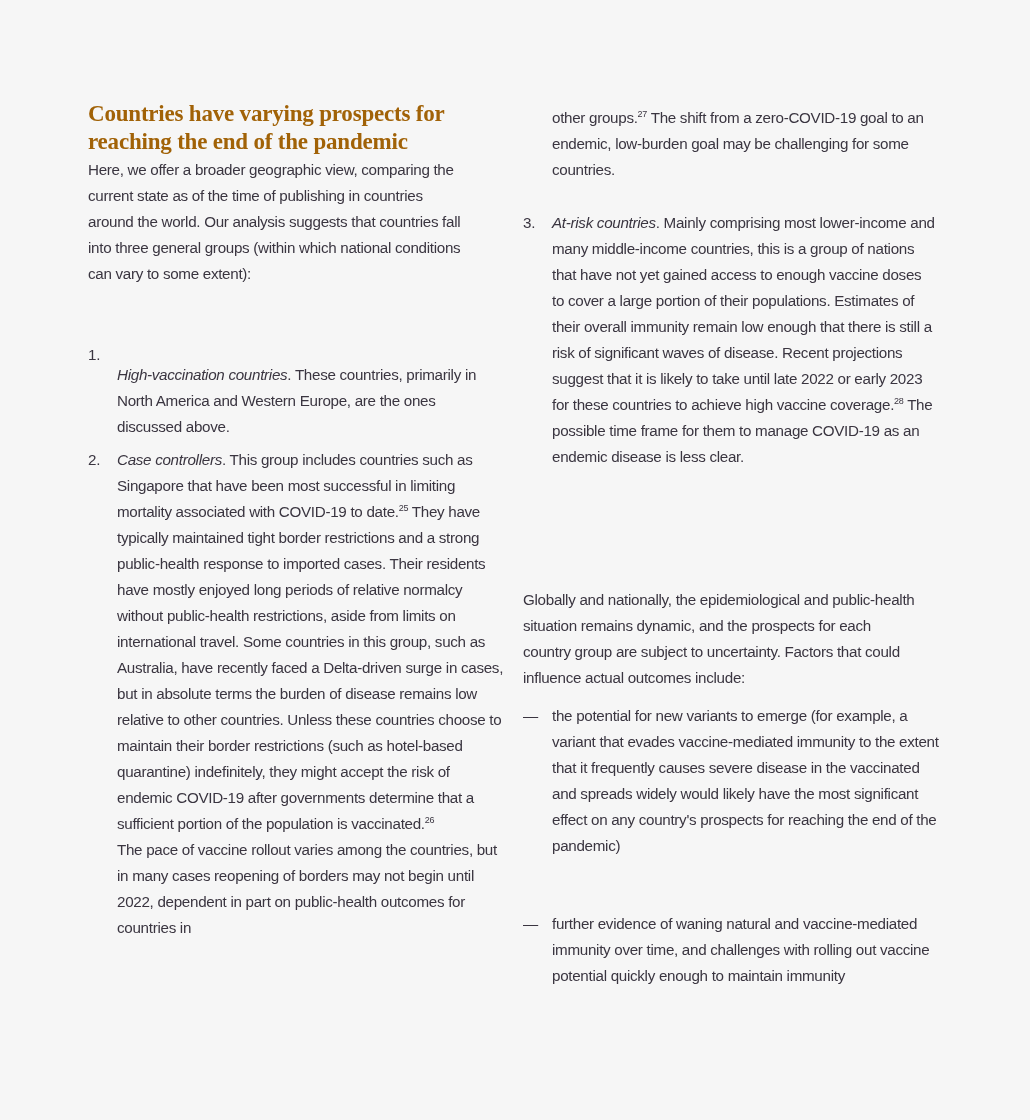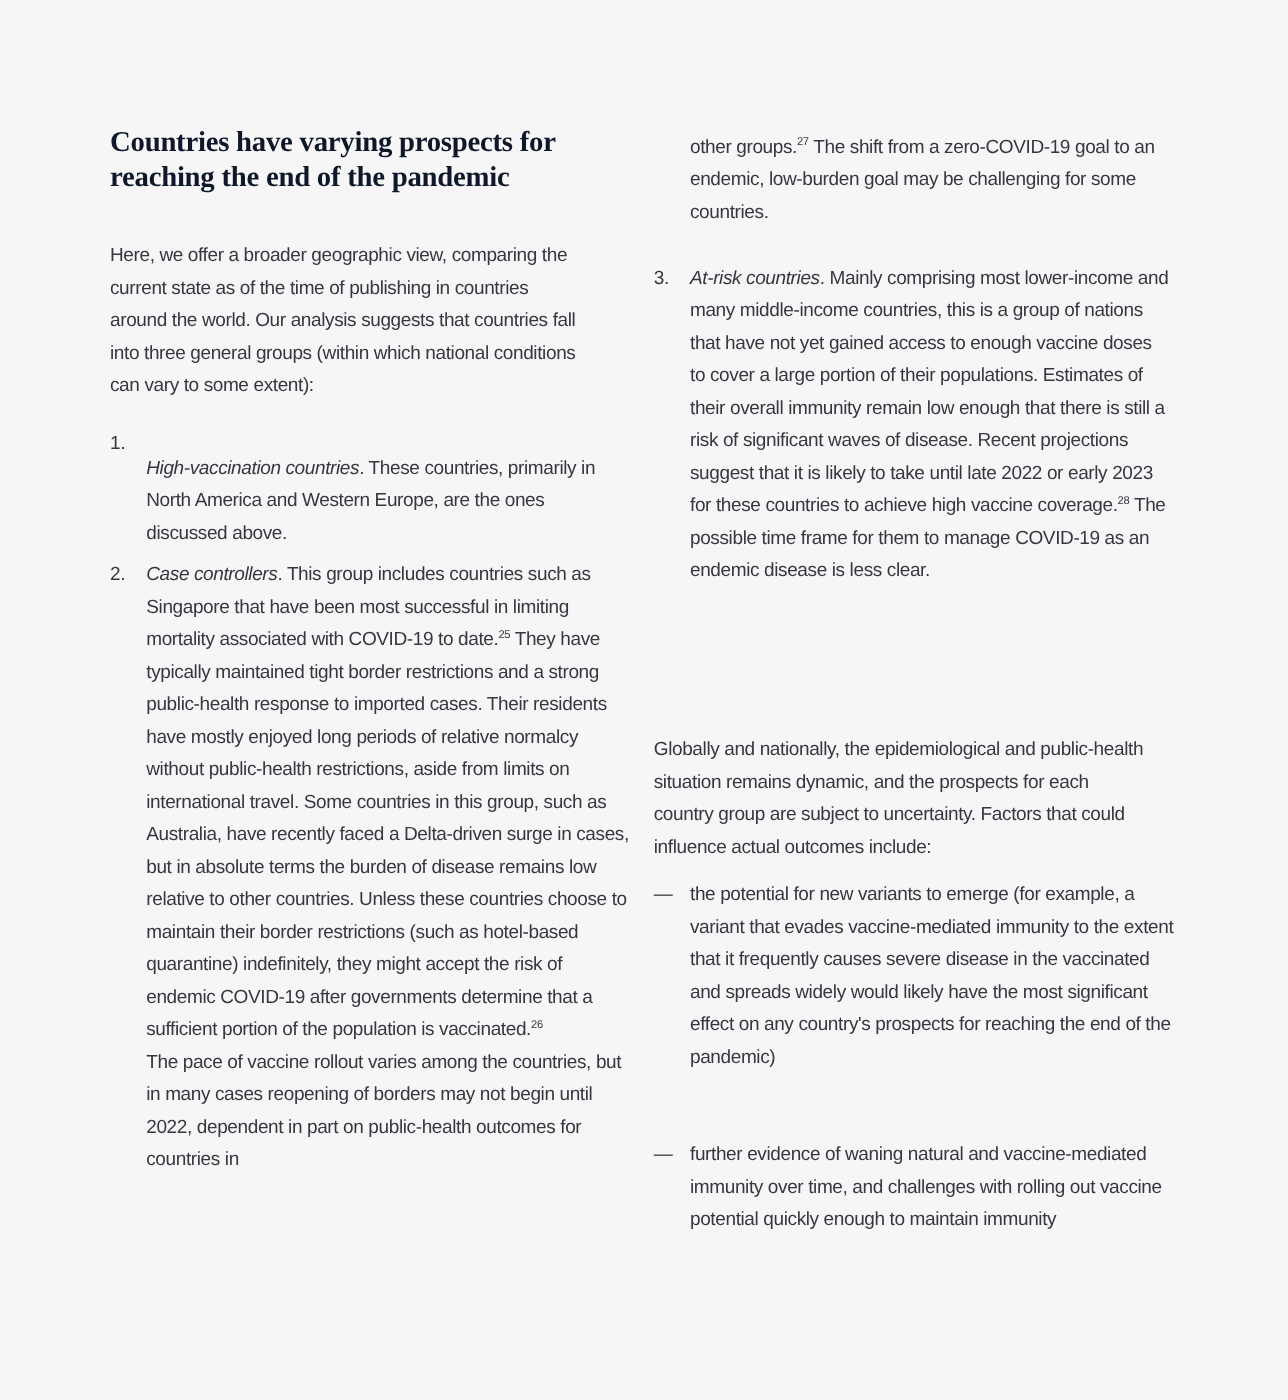--- a/index.html
+++ b/index.html
@@ -9,21 +9,21 @@
     color: #3a3540;
     font-family: "Liberation Sans", sans-serif;
     position: relative;
     overflow: hidden;
   }
   .heading {
     position: absolute; left: 88px; top: 100px; width: 420px;
     font-family: "Liberation Serif", serif;
     font-weight: bold;
     font-size: 23px; line-height: 28px;
-    color: #0f172a;
+    color: #a16207;
     margin: 0;
     letter-spacing: -0.2px;
   }
   .text {
     font-size: 15.2px;
     line-height: 26px;
     letter-spacing: -0.3px;
     margin: 0;
   }
   .block { position: absolute; }
@@ -32,21 +32,21 @@
   .item .body { position: absolute; left: 29px; width: 395px; }
   .item em { font-style: italic; }
   sup { font-size: 9px; line-height: 0; vertical-align: 6px; }
   .dash { position: absolute; left: 0; top: 0; }
 </style>
 </head>
 <body>
 
 <h2 class="heading">Countries have varying prospects for reaching the end of the pandemic</h2>
 
-<p class="text block" style="left:88px; top:157px; width:380px;margin-top:35px;">Here, we offer a broader geographic view, comparing the current state as of the time of publishing in countries around the world. Our analysis suggests that countries fall into three general groups (within which national conditions can vary to some extent):</p>
+<p class="text block" style="left:88px; top:157px; width:380px;">Here, we offer a broader geographic view, comparing the current state as of the time of publishing in countries around the world. Our analysis suggests that countries fall into three general groups (within which national conditions can vary to some extent):</p>
 
 <div class="item text" style="left:88px; top:342px; width:424px; height:80px;">
   <span class="num">1.</span>
   <span class="body" style="width:385px;margin-top:20px;"><em>High-vaccination countries</em><span>. These countries, primarily in North America and Western Europe, are the ones discussed above.</span></span>
 </div>
 
 <div class="item text" style="left:88px; top:447px; width:424px; height:600px;">
   <span class="num">2.</span>
   <span class="body" style="width:388px;"><em>Case controllers</em><span>. This group includes countries such as Singapore that have been most successful in limiting mortality associated with COVID-19 to date.</span><sup>25</sup><span> They have typically maintained tight border restrictions and a strong public-health response to imported cases. Their residents have mostly enjoyed long periods of relative normalcy without public-health restrictions, aside from limits on international travel. Some countries in this group, such as Australia, have recently faced a Delta-driven surge in cases, but in absolute terms the burden of disease remains low relative to other countries. Unless these countries choose to maintain their border restrictions (such as hotel-based quarantine) indefinitely, they might accept the risk of endemic COVID-19 after governments determine that a sufficient portion of the population is vaccinated.</span><sup>26</sup><br><span>The pace of vaccine rollout varies among the countries, but in many cases reopening of borders may not begin until 2022, dependent in part on public-health outcomes for countries in </span></span>
 </div>

